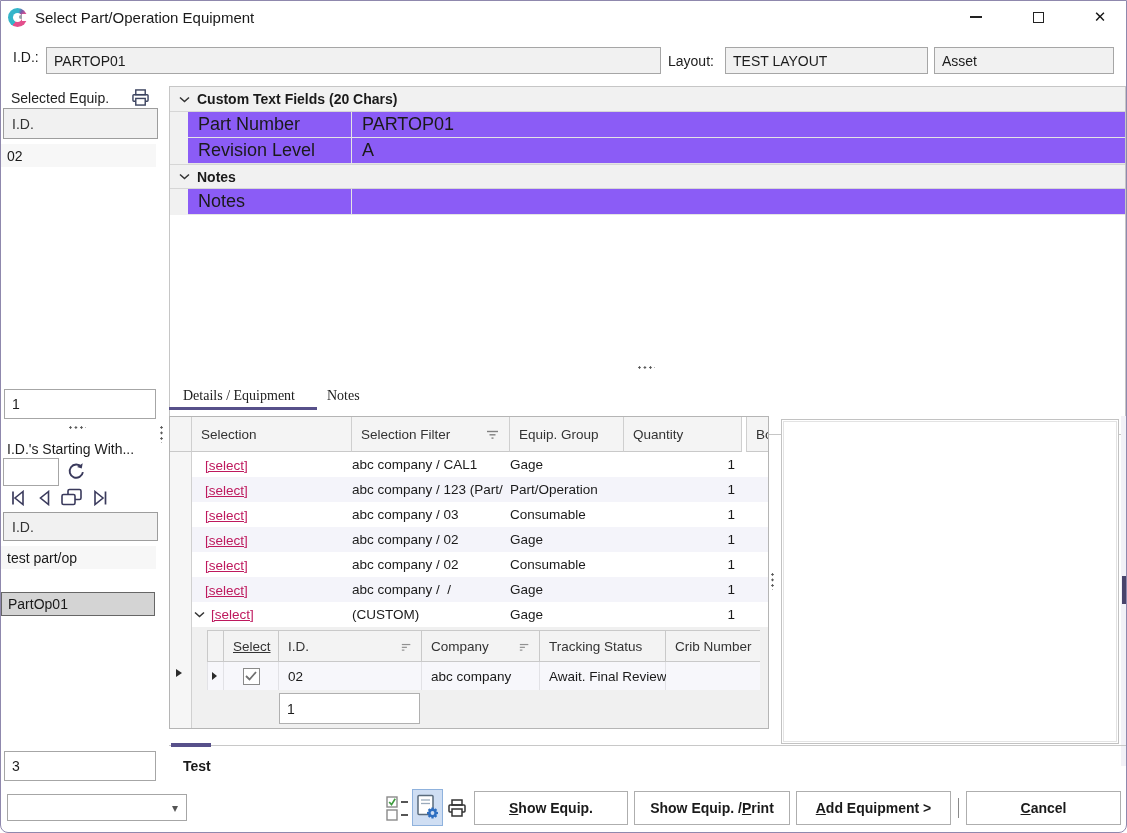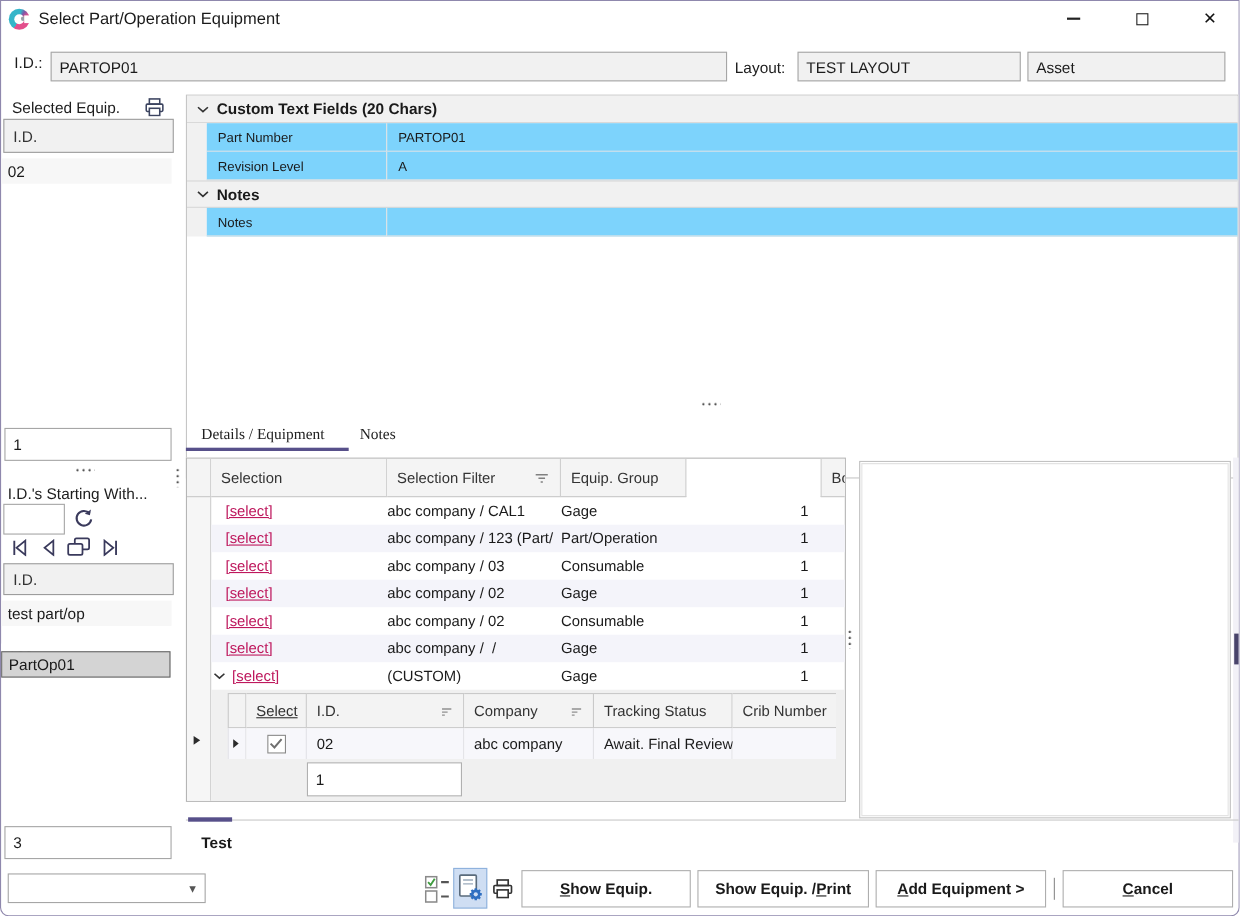--- a/index.html
+++ b/index.html
@@ -28,22 +28,22 @@
            align-items:center; padding-left:7px; color:#1c1c1c; overflow:hidden; white-space:nowrap; }
   .field.gray { background:#f1f1f1; }
   .listhead { background:#f1f1f1; border:1px solid #9d9d9d; font-size:14px; color:#333;
               display:flex; align-items:center; padding-left:8px; }
   .listrow { font-size:14px; display:flex; align-items:center; padding-left:6px; white-space:nowrap; overflow:hidden; }
 
   
   .sechdr { background:#f1f1f1; border-top:1px solid #d6d6d6; border-bottom:1px solid #d6d6d6;
             display:flex; align-items:center; font-size:14px; font-weight:bold; }
   .pg-gutter { background:#f1f1f1; }
-  .pg-cell { border-bottom:1px solid #e4e4e4; border-right:1px solid #e4e4e4; font-size:12px;
-             display:flex; align-items:center; padding-left:10px; background:#7dd3fc; white-space:nowrap; }
+  .pg-cell { border-bottom:1px solid #e4e4e4; border-right:1px solid #e4e4e4; font-size:18px;
+             display:flex; align-items:center; padding-left:10px; background:#8b5cf6; white-space:nowrap; }
 
   
   .tabtxt { font-size:14px; color:#202020;font-family:Liberation Serif, serif; }
   .tab-underline { background:#57508a; }
 
   
   .grid { left:168px; top:415px; width:600px; height:313px; border:1px solid #b5b5b5; background:#fff; overflow:hidden; }
   .th { position:absolute; background:#f4f4f4; border-right:1px solid #cfcfcf; border-bottom:1px solid #c9c9c9;
         font-size:13.5px; color:#333; display:flex; align-items:center; padding-left:9px; top:0; height:35px; white-space:nowrap; overflow:hidden;}
   .row { position:absolute; left:22px; width:578px; height:25px; display:flex; align-items:center; }
@@ -207,20 +207,21 @@
     <div class="th" style="left:22px; width:160px;">Selection</div>
     <div class="th" style="left:182px; width:158px;">
       <span>Selection Filter</span>
       <svg width="13" height="10" viewBox="0 0 13 10" style="position:absolute; right:10px; top:13px;">
         <line x1="1" y1="1.5" x2="12" y2="1.5" stroke="#808080" stroke-width="1.4"></line>
         <line x1="3.5" y1="4.8" x2="9.5" y2="4.8" stroke="#808080" stroke-width="1.4"></line>
         <line x1="5.5" y1="8.1" x2="7.5" y2="8.1" stroke="#808080" stroke-width="1.4"></line>
       </svg>
     </div>
     <div class="th" style="left:340px; width:114px;">Equip. Group</div>
+    <div class="th" style="left:454px; width:118px;">Quantity</div>
     <div class="th" style="left:576px; width:24px; border-left:1px solid #cfcfcf;">Bo</div>
 
     <div class="row" style="top:35px;">
       <div style="width:160px; padding-left:13px;"><span class="link">[select]</span></div>
       <div class="cell" style="width:158px;">abc company / CAL1</div>
       <div class="cell" style="width:114px;">Gage</div>
       <div class="cell" style="width:118px; justify-content:flex-end; display:flex; padding-right:7px;">1</div>
     </div>
     <div class="row alt" style="top:60px;">
       <div style="width:160px; padding-left:13px;"><span class="link">[select]</span></div>

